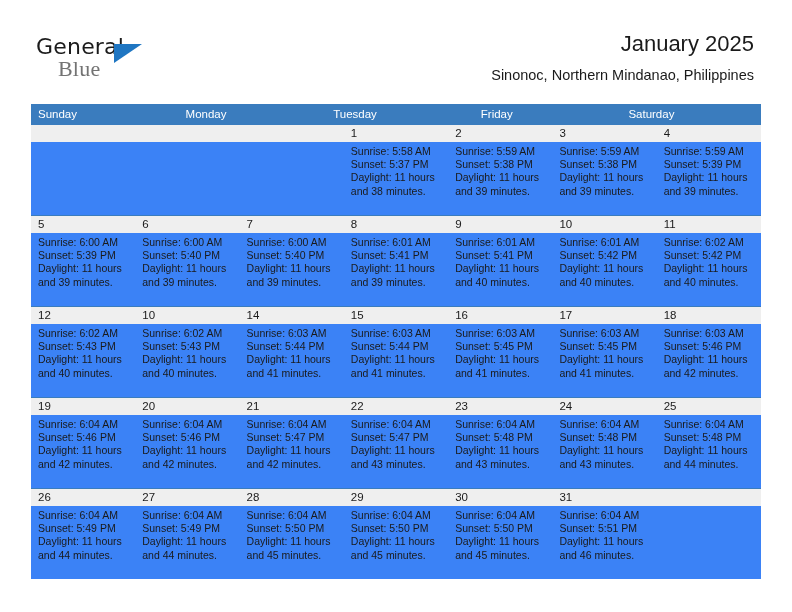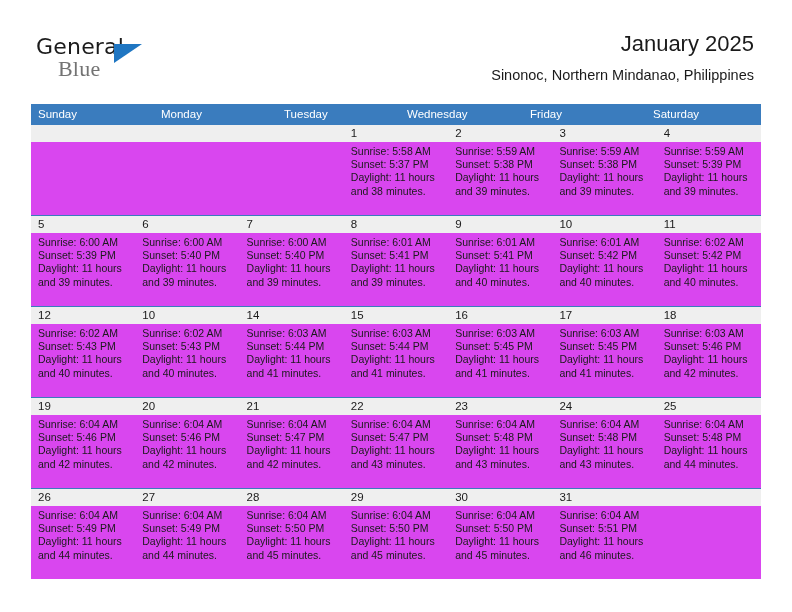--- a/index.html
+++ b/index.html
@@ -122,21 +122,21 @@
     flex: 1 1 0;
     font-size: 11.5px;
     line-height: 17px;
     padding-left: 7px;
     box-sizing: border-box;
     color: #1a1a1a;
   }
   .bodyrow {
     display: flex;
     height: 73px;
-    background: #d946ef;
+    background: #3b82f6;
   }
   .bodycell {
     flex: 1 1 0;
     padding: 3px 6px 0 7px;
     box-sizing: border-box;
     font-size: 10.5px;
     line-height: 13.2px;
     color: #1a1a1a;
   }
   .bodycell div {
@@ -162,21 +162,20 @@
     </div>
 
   </div>
 
   <div class="calendar">
 
     <div class="weekday-row">
       <div class="weekday">Sunday</div>
       <div class="weekday">Monday</div>
       <div class="weekday">Tuesday</div>
-      <div class="weekday">Wednesday</div>
       <div class="weekday">Friday</div>
       <div class="weekday">Saturday</div>
     </div>
 
     <div class="week">
       <div class="daterow">
         <div class="datecell"></div>
         <div class="datecell"></div>
         <div class="datecell"></div>
         <div class="datecell">1</div>

